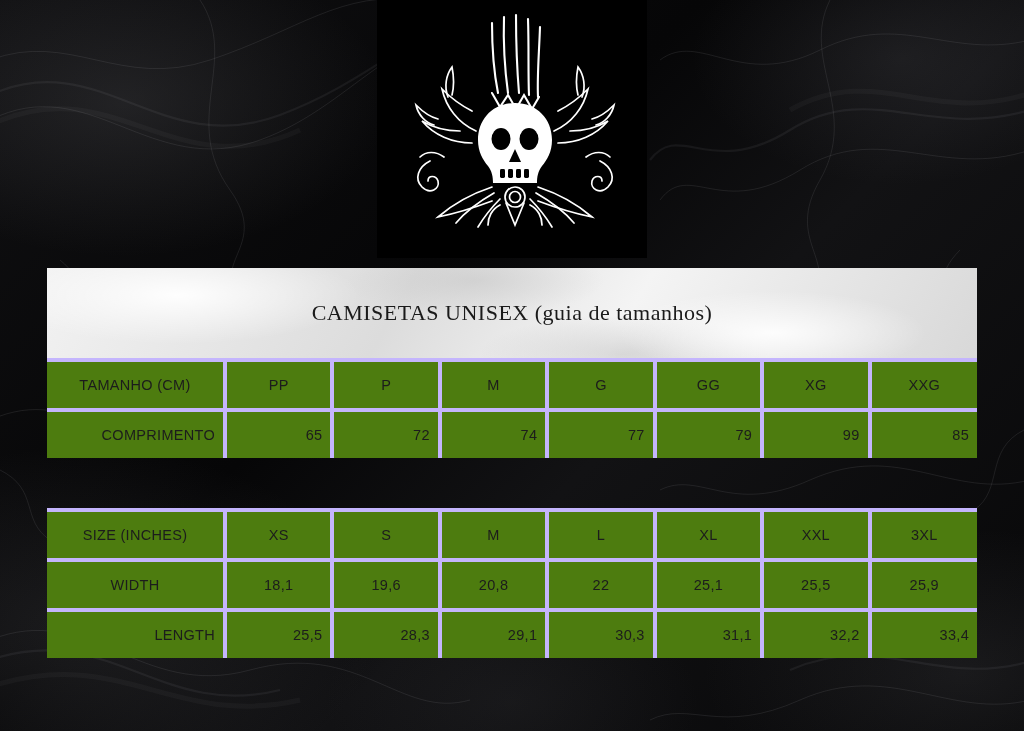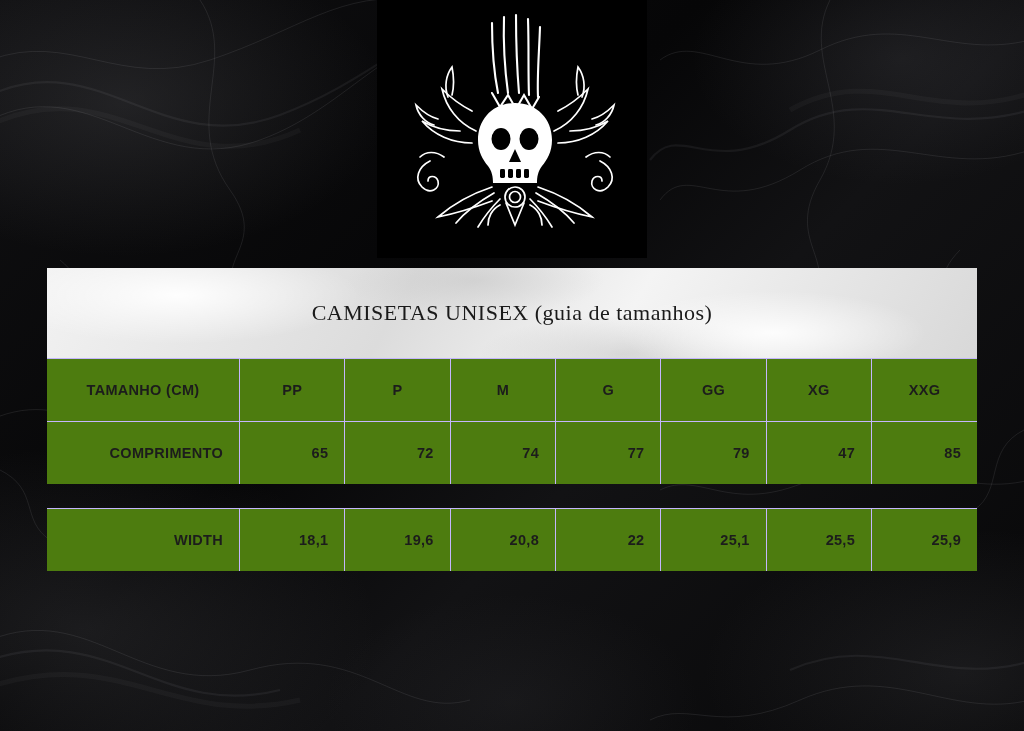--- a/index.html
+++ b/index.html
@@ -79,25 +79,25 @@
 
   table {
     border-collapse: collapse;
     width: 100%;
     table-layout: fixed;
   }
   table td {
     height: 30px;
     text-align: center;
     font-size: 14.5px;
-    font-weight: bold;
+    font-weight: normal;
     color: #1c1c1c;
-    border: 1px solid #c4b5fd;
+    border: 4px solid #c4b5fd;
     letter-spacing: 0.3px;
-    padding: 16px;
+    padding: 8px;
   }
   table td.rowhead {
     width: 160px;
   }
   table tr td:first-child { border-left: none; }
   table tr td:last-child { border-right: none; }
   table tr:last-child td { border-bottom: none; text-align: right; }
 </style>
 </head>
 <body>
@@ -204,35 +204,55 @@
         <td>XG</td>
         <td>XXG</td>
       </tr>
       <tr>
         <td class="rowhead">COMPRIMENTO</td>
         <td>65</td>
         <td>72</td>
         <td>74</td>
         <td>77</td>
         <td>79</td>
-        <td>47</td>
+        <td>99</td>
         <td>85</td>
       </tr>
     </tbody>
   </table>
 </div>
 
 <div class="table-card two">
   <table>
     <tbody>
+      <tr>
+        <td class="rowhead">SIZE (INCHES)</td>
+        <td>XS</td>
+        <td>S</td>
+        <td>M</td>
+        <td>L</td>
+        <td>XL</td>
+        <td>XXL</td>
+        <td>3XL</td>
+      </tr>
       <tr>
         <td class="rowhead">WIDTH</td>
         <td>18,1</td>
         <td>19,6</td>
         <td>20,8</td>
         <td>22</td>
         <td>25,1</td>
         <td>25,5</td>
         <td>25,9</td>
       </tr>
+      <tr>
+        <td class="rowhead">LENGTH</td>
+        <td>25,5</td>
+        <td>28,3</td>
+        <td>29,1</td>
+        <td>30,3</td>
+        <td>31,1</td>
+        <td>32,2</td>
+        <td>33,4</td>
+      </tr>
     </tbody>
   </table>
 </div>
 
 </body></html>

